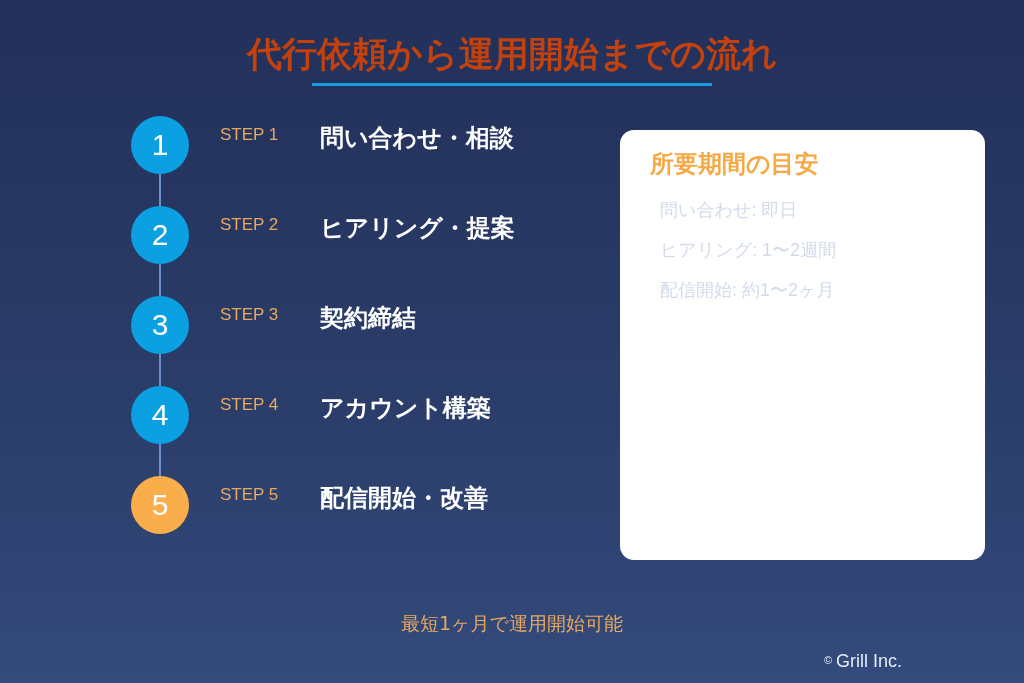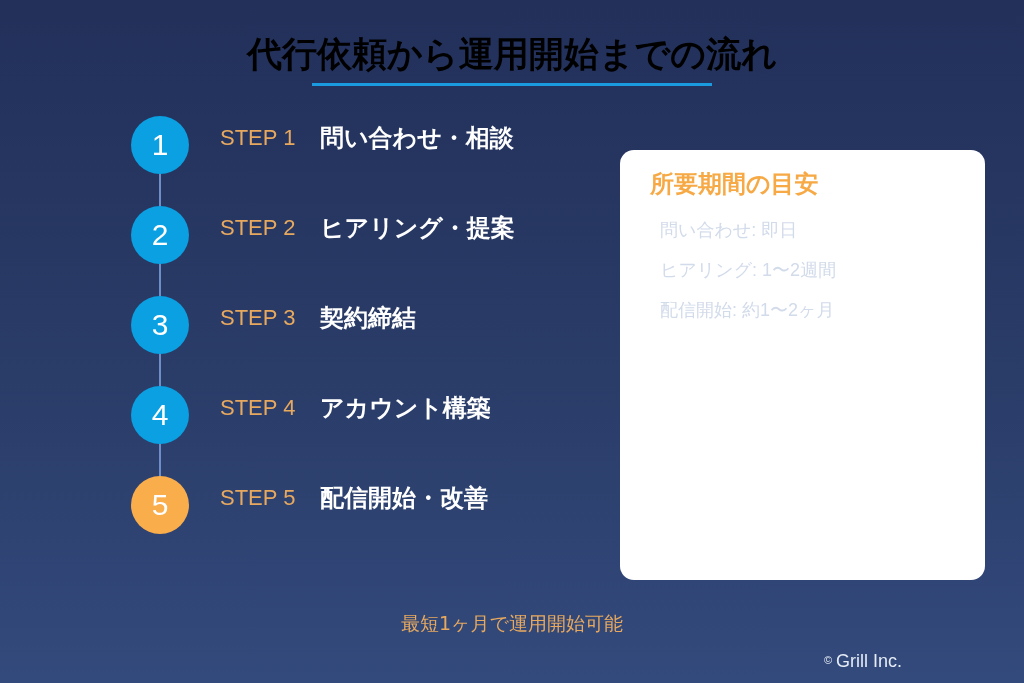--- a/index.html
+++ b/index.html
@@ -9,21 +9,21 @@
       background: linear-gradient(180deg, #22305a 0%, #2a3c68 55%, #334a7c 100%);
       font-family: "DejaVu Sans", "Liberation Sans", sans-serif;
       color: #ffffff;
     }
     .title {
       position: absolute;
       left: 0; top: 30px; width: 1024px;
       text-align: center;
       font-size: 35px;
       font-weight: bold;
-      color: #000000;
+      color: #c2410c;
       letter-spacing: 0px;
       line-height: 48px;
     }
     .title-underline {
       position: absolute;
       left: 312px; top: 83px;
       width: 400px; height: 3px;
       background: #1a9be0;
     }
     .timeline-line {
@@ -48,39 +48,38 @@
       font-family: "Liberation Sans", sans-serif;
       font-size: 30px;
       line-height: 58px;
       text-align: center;
     }
     .step-circle.final { background: #f9ad4b; }
     .step-label {
       position: absolute;
       left: 89px; top: 9px;
       font-family: "Liberation Sans", sans-serif;
-      font-size: 22px;
+      font-size: 17px;
       color: #e8a95f;
       white-space: nowrap;
     }
     .step-title {
       position: absolute;
       left: 189px; top: 6px;
       font-size: 24px;
       font-weight: bold;
       color: #ffffff;
       white-space: nowrap;
     }
     .card {
       position: absolute;
       left: 620px; top: 130px;
       width: 365px; height: 430px;
       background: #ffffff;
       border-radius: 14px;
-      margin-top: 20px;
     }
     .card-title {
       position: absolute;
       left: 30px; top: 18px;
       font-size: 24px;
       font-weight: bold;
       color: #f6a945;
       white-space: nowrap;
     }
     .card-list {

